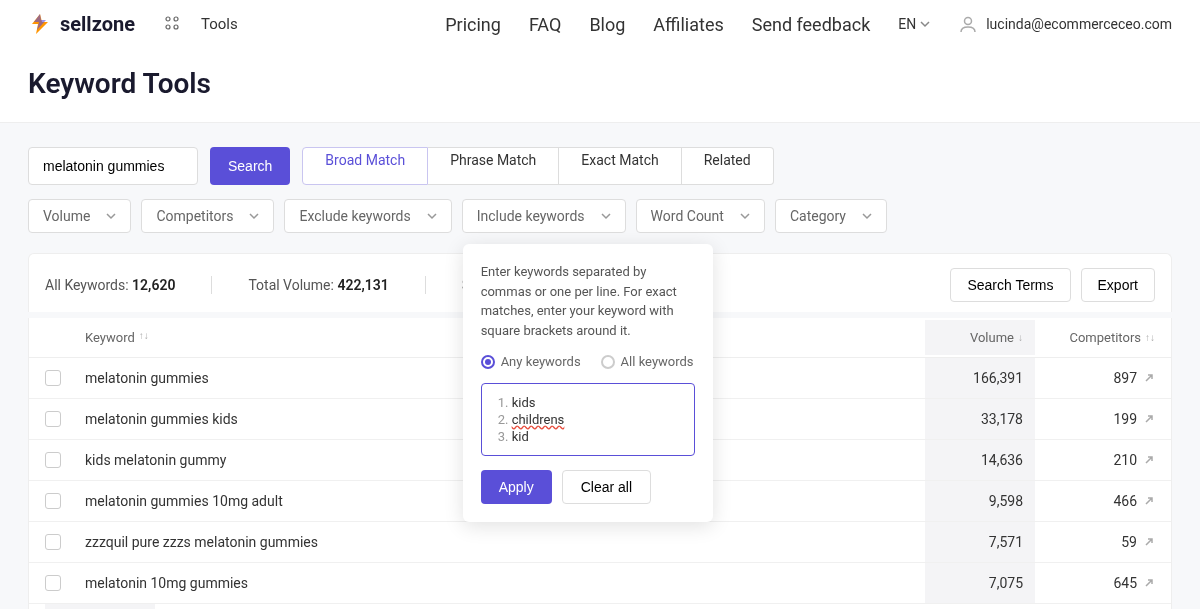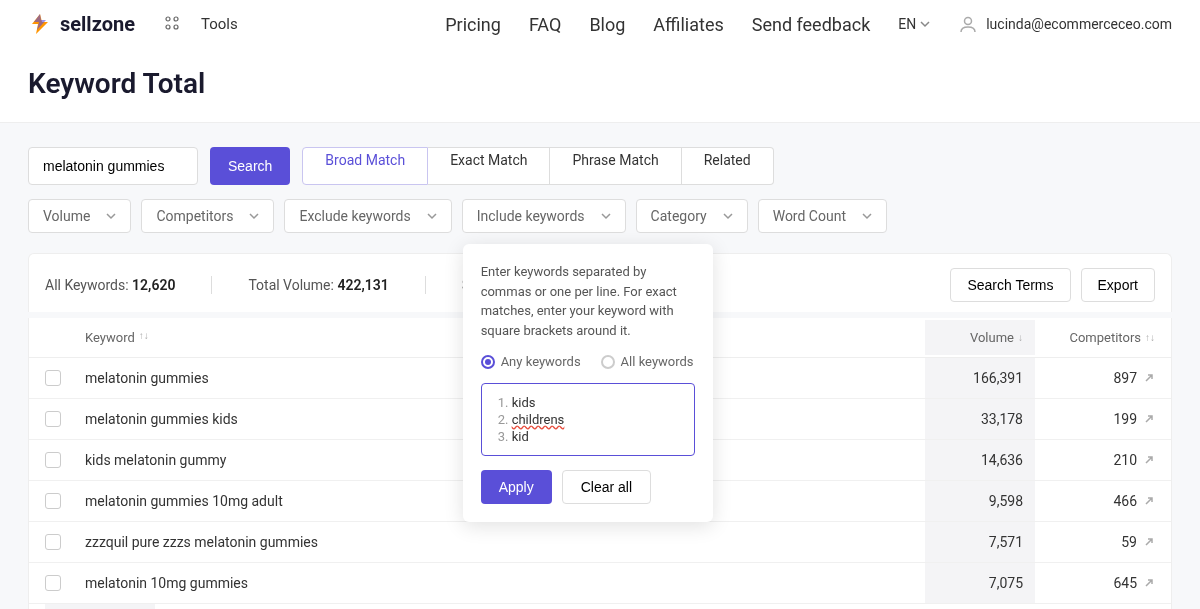--- a/index.html
+++ b/index.html
@@ -113,32 +113,32 @@
     <div class="user-wrap">
       <svg class="user-icon" viewBox="0 0 20 20">
           <circle cx="10" cy="7" r="3.5" fill="none" stroke="#aaa" stroke-width="1.5"></circle>
           <path d="M3 18 Q3 13 10 13 Q17 13 17 18" fill="none" stroke="#aaa" stroke-width="1.5"></path>
         </svg>
       <span>lucinda@ecommerceceo.com</span>
     </div>
   </div>
 </div>
 
-<h1 class="page-title">Keyword Total</h1>
+<h1 class="page-title">Keyword Tools</h1>
 <div class="divider"></div>
 
 <div class="content">
 
   <div class="searchrow">
     <input class="search-input" value="melatonin gummies" style="">
     <button class="search-btn">Search</button>
     <div class="match-tabs">
       <div class="match-tab active">Broad Match</div>
+      <div class="match-tab">Phrase Match</div>
       <div class="match-tab">Exact Match</div>
-      <div class="match-tab">Phrase Match</div>
       <div class="match-tab">Related</div>
     </div>
   </div>
 
   <div class="filters">
     <div class="filter-pill">
       <span>Volume</span>
       <svg class="chev" width="10" height="10" viewBox="0 0 10 10">
           <path d="M1 3 L5 7 L9 3" stroke="#999" stroke-width="1.5" fill="none"></path>
         </svg>
@@ -180,27 +180,27 @@
             <li><span>kid</span></li>
           </ol>
         </div>
         <div class="popover-actions">
           <button class="btn-apply">Apply</button>
           <button class="btn-clear">Clear all</button>
         </div>
       </div>
     </div>
     <div class="filter-pill">
+      <span>Word Count</span>
+      <svg class="chev" width="10" height="10" viewBox="0 0 10 10">
+          <path d="M1 3 L5 7 L9 3" stroke="#999" stroke-width="1.5" fill="none"></path>
+        </svg>
+    </div>
+    <div class="filter-pill">
       <span>Category</span>
-      <svg class="chev" width="10" height="10" viewBox="0 0 10 10">
-          <path d="M1 3 L5 7 L9 3" stroke="#999" stroke-width="1.5" fill="none"></path>
-        </svg>
-    </div>
-    <div class="filter-pill">
-      <span>Word Count</span>
       <svg class="chev" width="10" height="10" viewBox="0 0 10 10">
           <path d="M1 3 L5 7 L9 3" stroke="#999" stroke-width="1.5" fill="none"></path>
         </svg>
     </div>
   </div>
 
   <div class="stats-row">
     <span class="stat-label">
       <span>All Keywords:</span>
       <span class="stat-value">12,620</span>

